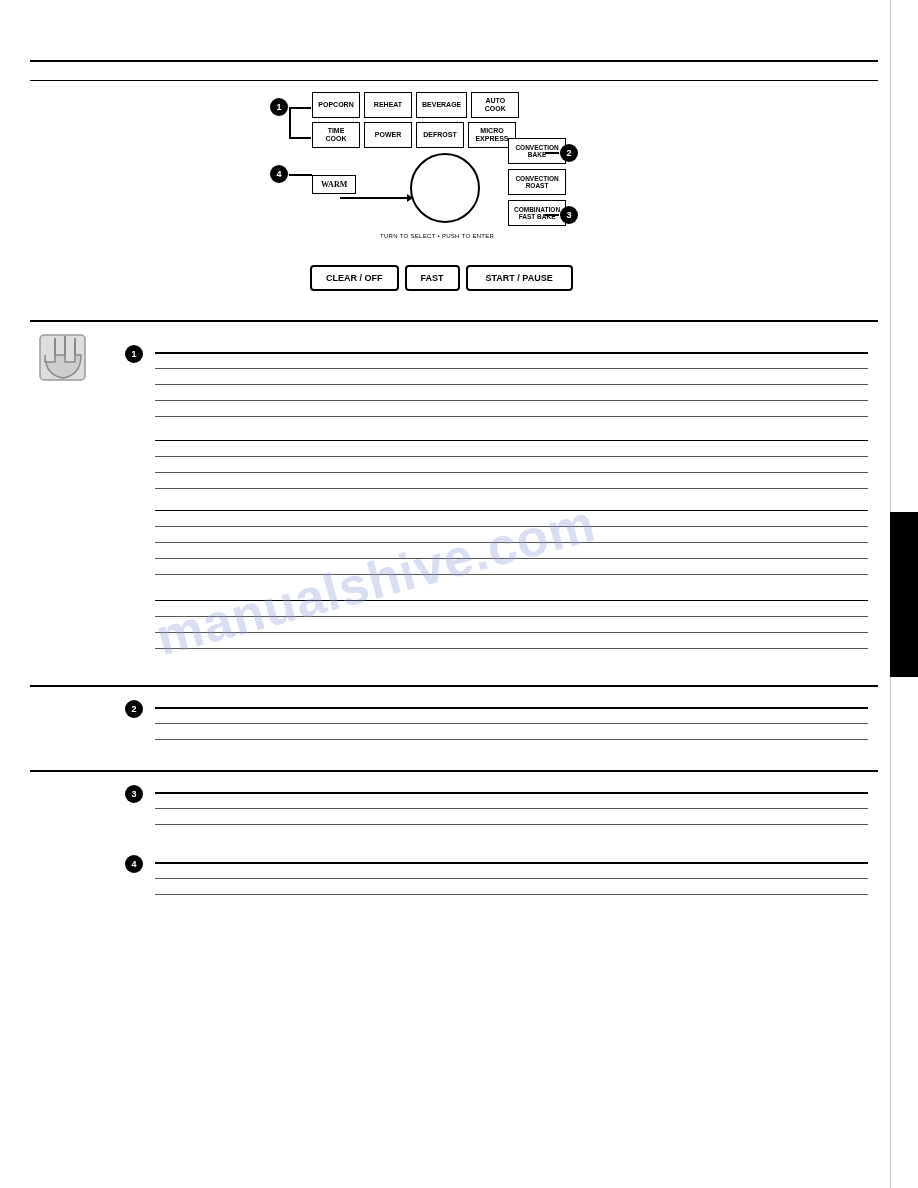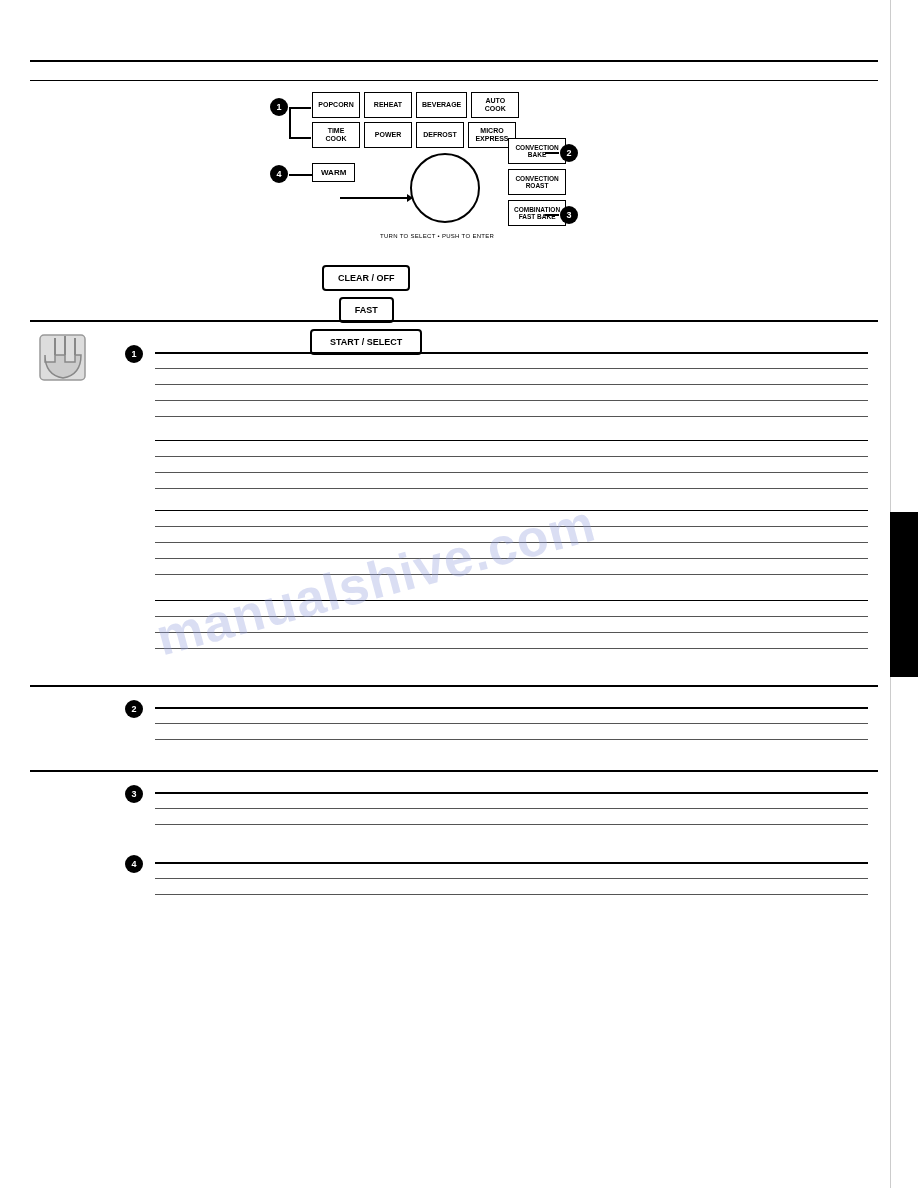--- a/index.html
+++ b/index.html
@@ -164,21 +164,21 @@
 
   <div style="position:absolute; left:62px; top:32px; display:flex; gap:4px;">
     <div class="panel-btn" style="line-height:1.1;">TIME<br>COOK</div>
     <div class="panel-btn">POWER</div>
     <div class="panel-btn">DEFROST</div>
     <div class="panel-btn" style="line-height:1.1;">MICRO<br>EXPRESS</div>
   </div>
 
   <div class="badge" style="left:20px; top:75px;">4</div>
 
-  <div class="warm-btn" style="position:absolute; left:62px; top:73px;">WARM</div>
+  <div class="warm-btn" style="position:absolute; left:62px; top:85px;font-family:Liberation Serif, serif;">WARM</div>
 
   <div style="position:absolute; left:39px; top:84px; width:23px; height:1.5px; background:#000;"></div>
 
   <div style="position:absolute; left:90px; top:107px; width:70px; height:1.5px; background:#000;"></div>
   <div style="position:absolute; left:157px; top:104px; width:0; height:0; border-top:4px solid transparent; border-bottom:4px solid transparent; border-left:6px solid #000;"></div>
 
   <div class="dial" style="position:absolute; left:160px; top:63px;"></div>
 
   <div style="position:absolute; left:130px; top:143px; font-size:6px; letter-spacing:0.3px;">TURN TO SELECT • PUSH TO ENTER</div>
 
@@ -189,24 +189,24 @@
   </div>
 
   <div class="badge" style="left:310px; top:54px;">2</div>
 
   <div style="position:absolute; left:295px; top:62px; width:14px; height:1.5px; background:#000;"></div>
 
   <div class="badge" style="left:310px; top:116px;">3</div>
 
   <div style="position:absolute; left:295px; top:124px; width:14px; height:1.5px; background:#000;"></div>
 
-  <div style="position:absolute; left:60px; top:175px; display:flex; gap:6px; align-items:center;flex-direction:column;">
+  <div style="position:absolute; left:60px; top:175px; display:flex; gap:6px; align-items:center;">
     <div class="bottom-btn">CLEAR / OFF</div>
     <div class="bottom-btn">FAST</div>
-    <div class="bottom-btn wide">START / SELECT</div>
+    <div class="bottom-btn wide">START / PAUSE</div>
   </div>
 
 </div>
 
 <div style="position:absolute; top:320px; left:30px; right:40px; height:2px; background:#000;"></div>
 
 <div style="position:absolute; top:330px; left:35px; width:75px; height:60px;">
   <svg width="60" height="60" viewBox="0 0 60 60">
 
     <rect x="5" y="5" width="45" height="45" rx="4" fill="#ddd" stroke="#999" stroke-width="1.5"></rect>

